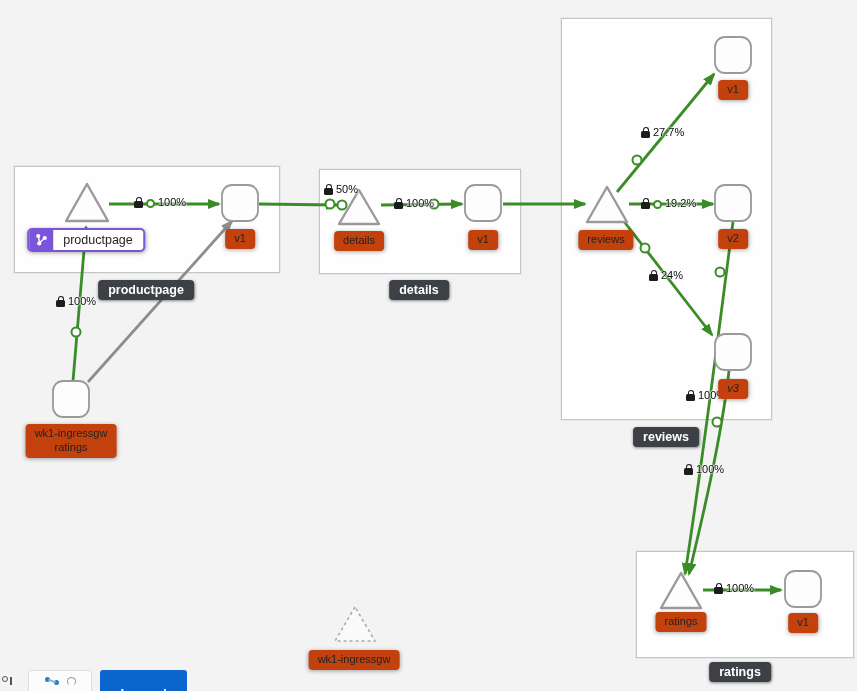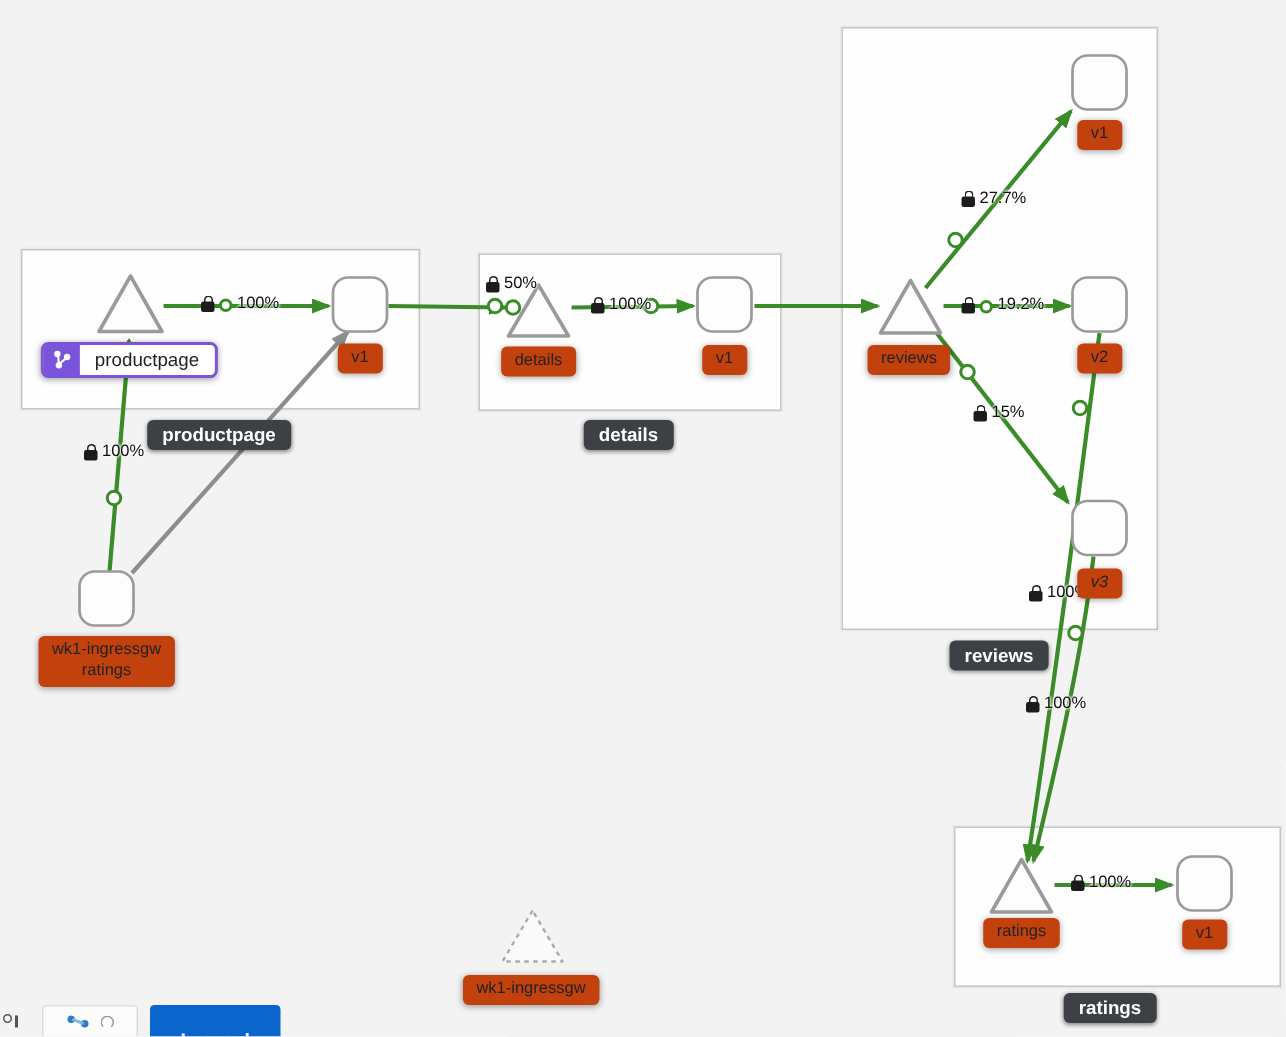--- a/index.html
+++ b/index.html
@@ -130,21 +130,21 @@
     <span class="lock"></span>
     <span>27.7%</span>
   </div>
   <div class="edgelab" style="left:641px;top:197px;">
     <span class="lock"></span>
     <span class="edge-dot"></span>
     <span>19.2%</span>
   </div>
   <div class="edgelab" style="left:649px;top:269px;">
     <span class="lock"></span>
-    <span>15%</span>
+    <span>24%</span>
   </div>
   <div class="edgelab" style="left:686px;top:389px;">
     <span class="lock"></span>
     <span>100%</span>
   </div>
   <div class="edgelab" style="left:684px;top:463px;">
     <span class="lock"></span>
     <span>100%</span>
   </div>
   <div class="edgelab" style="left:714px;top:582px;">

